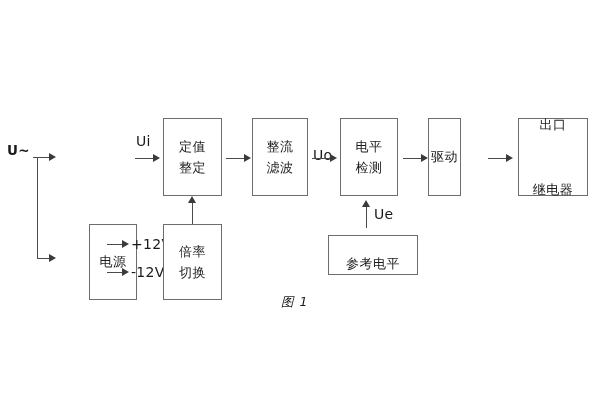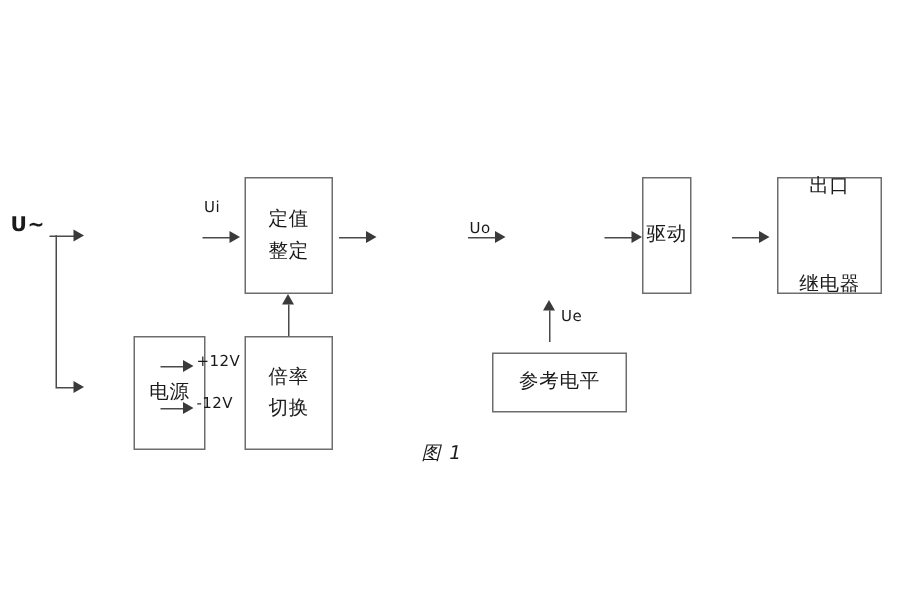--- a/index.html
+++ b/index.html
@@ -33,21 +33,21 @@
     line-height: 1.62;
     letter-spacing: 0.5px;
     white-space: nowrap;
   }
   .box .ln {
     display: block;
   }
   .lbl {
     position: absolute;
     color: #1a1a1a;
-    font-size: 10px;
+    font-size: 14px;
     white-space: nowrap;
     letter-spacing: 0.3px;
   }
   .lbl-big {
     font-size: 13.5px;
     font-weight: bold;
   }
   .caption {
     position: absolute;
     color: #1a1a1a;
@@ -104,25 +104,33 @@
   <div class="arrow-r" style="left:153px; top:154px;"></div>
 
   <div class="box" style="left:163px; top:118px; width:59px; height:78px;">
     <span class="ln">定值</span>
     <span class="ln">整定</span>
   </div>
 
   <div class="hline" style="left:226px; top:158px; width:20px;"></div>
   <div class="arrow-r" style="left:244px; top:154px;"></div>
 
+  <div class="box" style="left:252px; top:118px; width:56px; height:78px;">
+    <span class="ln">整流</span>
+    <span class="ln">滤波</span>
+  </div>
 
   <div class="lbl" style="left:313px; top:147px;">Uo</div>
   <div class="hline" style="left:312px; top:158px; width:20px;"></div>
   <div class="arrow-r" style="left:330px; top:154px;"></div>
 
+  <div class="box" style="left:340px; top:118px; width:58px; height:78px;">
+    <span class="ln">电平</span>
+    <span class="ln">检测</span>
+  </div>
 
   <div class="hline" style="left:403px; top:158px; width:20px;"></div>
   <div class="arrow-r" style="left:421px; top:154px;"></div>
 
   <div class="box" style="left:428px; top:118px; width:33px; height:78px;">
     <span class="ln">驱动</span>
   </div>
 
   <div class="hline" style="left:488px; top:158px; width:20px;"></div>
   <div class="arrow-r" style="left:506px; top:154px;"></div>
@@ -144,21 +152,21 @@
   <div class="arrow-r" style="left:122px; top:268px;"></div>
   <div class="lbl" style="left:131px; top:264px;">-12V</div>
 
   <div class="box" style="left:163px; top:224px; width:59px; height:76px;">
     <span class="ln">倍率</span>
     <span class="ln">切换</span>
   </div>
   <div class="vline" style="left:192px; top:203px; height:21px;"></div>
   <div class="arrow-u" style="left:188px; top:196px;"></div>
 
-  <div class="box" style="left:328px; top:235px; width:90px; height:40px;">
+  <div class="box" style="left:328px; top:235px; width:90px; height:40px;justify-content:flex-end;">
     <span class="ln">参考电平</span>
   </div>
   <div class="vline" style="left:366px; top:207px; height:21px;"></div>
   <div class="arrow-u" style="left:362px; top:200px;"></div>
   <div class="lbl" style="left:374px; top:206px;">Ue</div>
 
   <div class="caption" style="left:281px; top:294px;font-style:italic;">图 1</div>
 
 </div>
 

